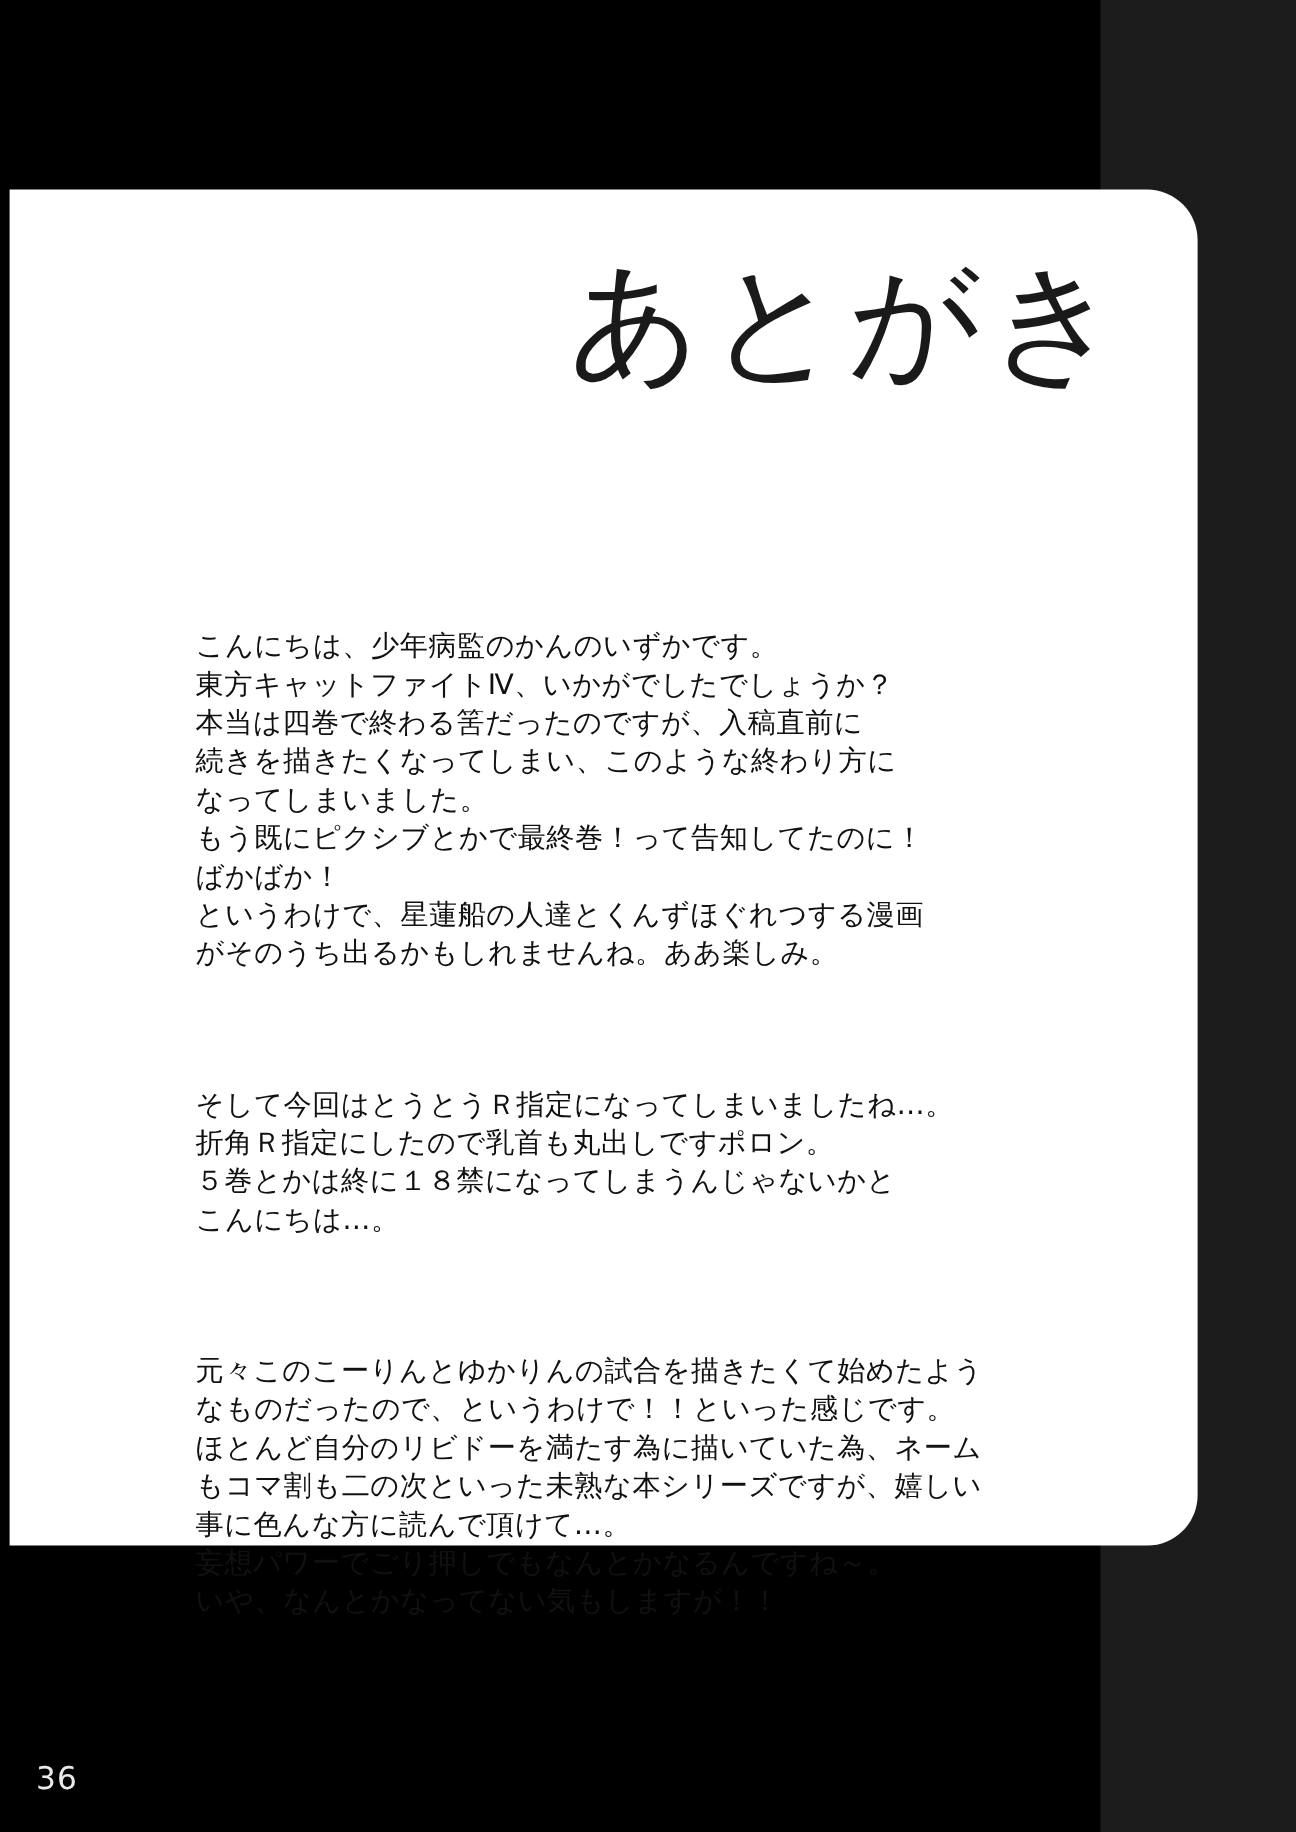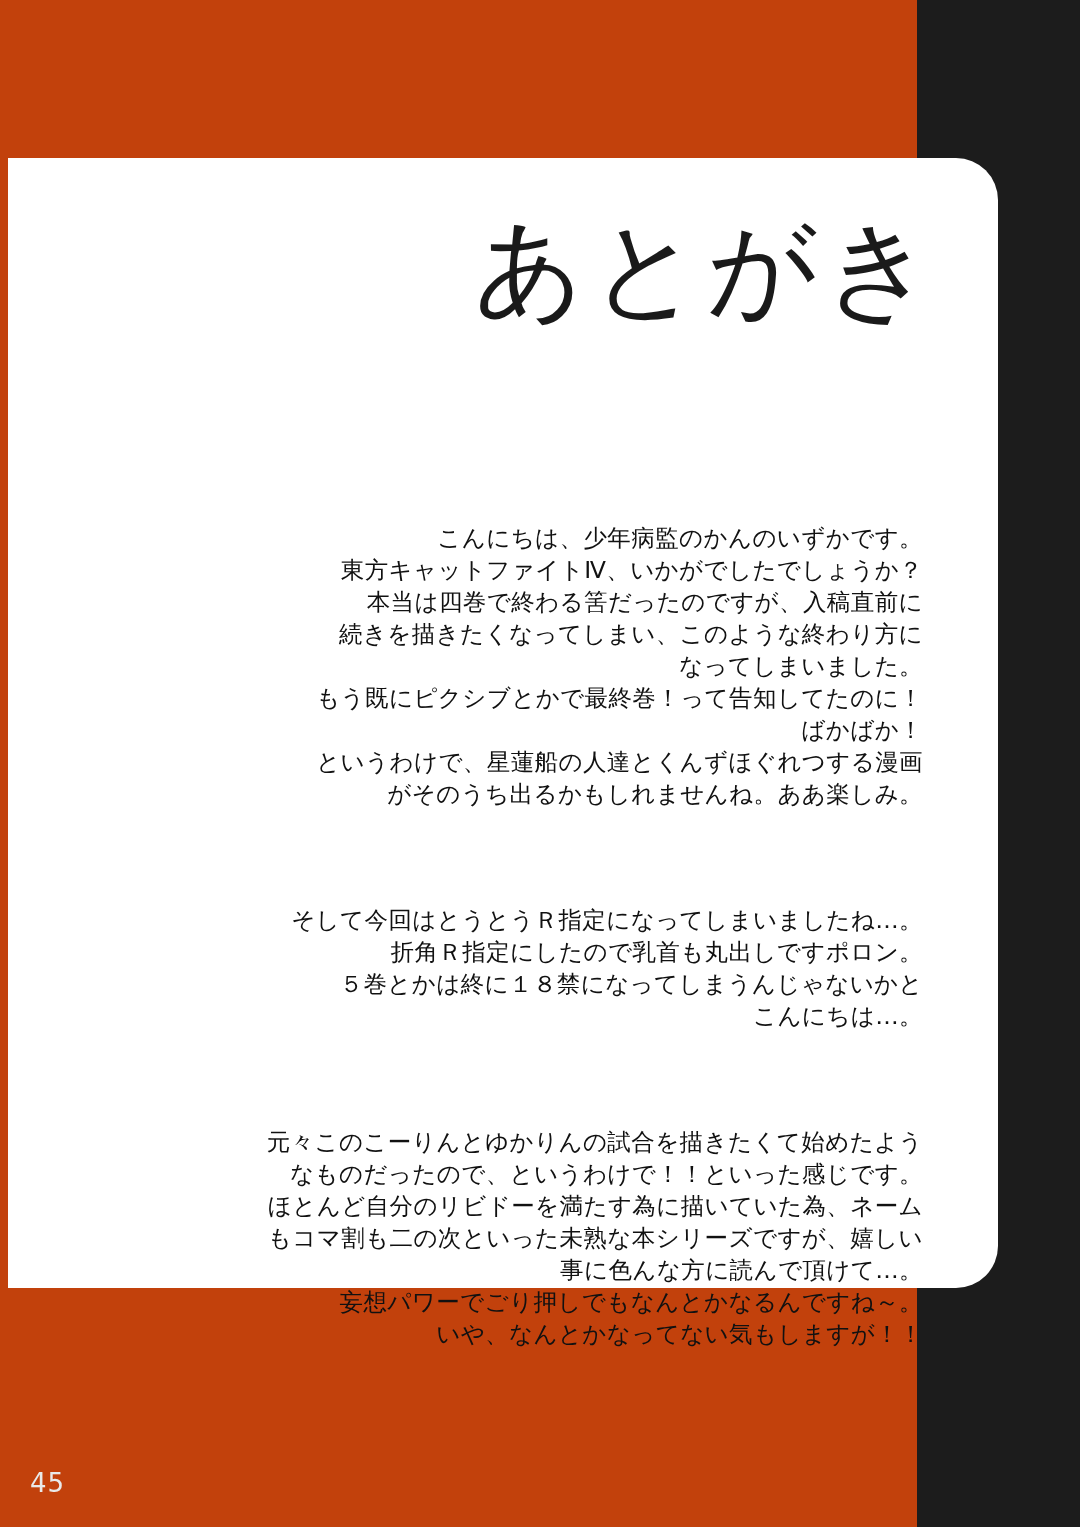--- a/index.html
+++ b/index.html
@@ -13,21 +13,21 @@
     position: relative;
     font-family: "Liberation Sans", sans-serif;
     overflow: hidden;
   }
   #page {
     position: absolute;
     left: 0;
     top: 0;
     width: 917px;
     height: 1527px;
-    background: #c2410c;
+    background: #000000;
   }
   
   #panel {
     position: absolute;
     left: 8px;
     top: 158px;
     width: 990px;
     height: 1130px;
     background: #ffffff;
     border-top-right-radius: 42px;
@@ -52,23 +52,22 @@
     top: 300px;
     width: 760px;
     font-family: "DejaVu Sans", sans-serif;
     font-size: 23.5px;
     line-height: 32px;
     color: #111111;
     letter-spacing: 0.4px;
     white-space: pre-wrap;
   }
   .para {
-    margin: 0 0 30px 16px;
+    margin: 0 0 30px 0;
     white-space: pre-wrap;
-    text-align: right;
   }
   .para:last-child { margin-bottom: 0; }
   #page-number {
     position: absolute;
     left: 30px;
     top: 1468px;
     font-family: "DejaVu Sans", sans-serif;
     font-size: 26px;
     color: #e9e9e9;
     letter-spacing: 1px;
@@ -101,15 +100,15 @@
 なものだったので、というわけで！！といった感じです。
 ほとんど自分のリビドーを満たす為に描いていた為、ネーム
 もコマ割も二の次といった未熟な本シリーズですが、嬉しい
 事に色んな方に読んで頂けて…。
 妄想パワーでごり押しでもなんとかなるんですね～。
 いや、なんとかなってない気もしますが！！</p>
     </div>
 
   </div>
 
-  <div id="page-number">45</div>
+  <div id="page-number">36</div>
 
 </div>
 
 </body></html>

